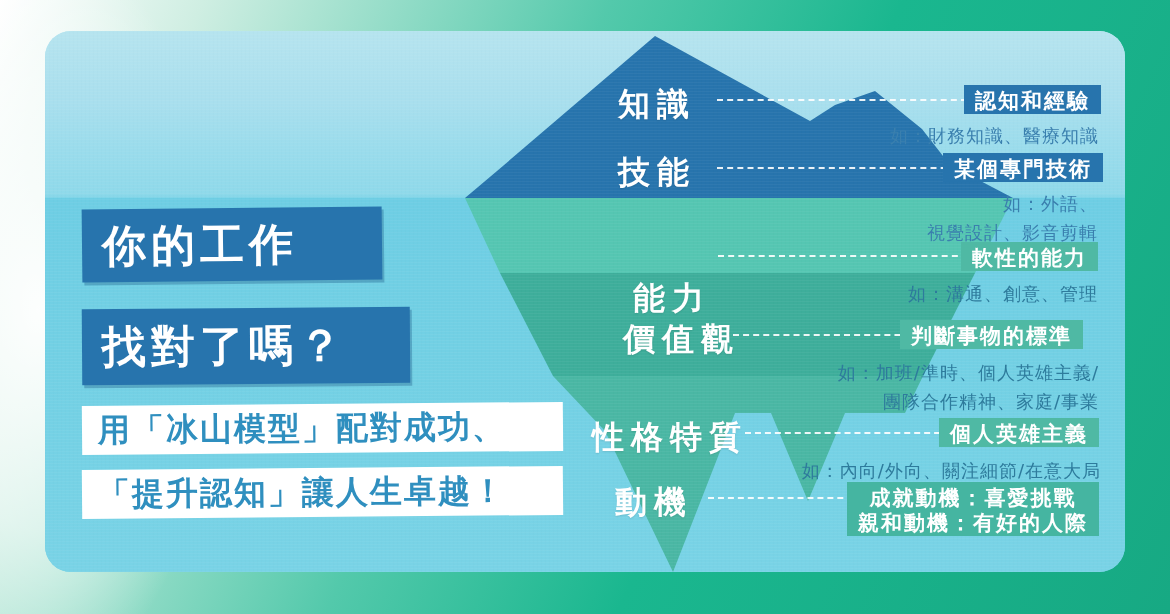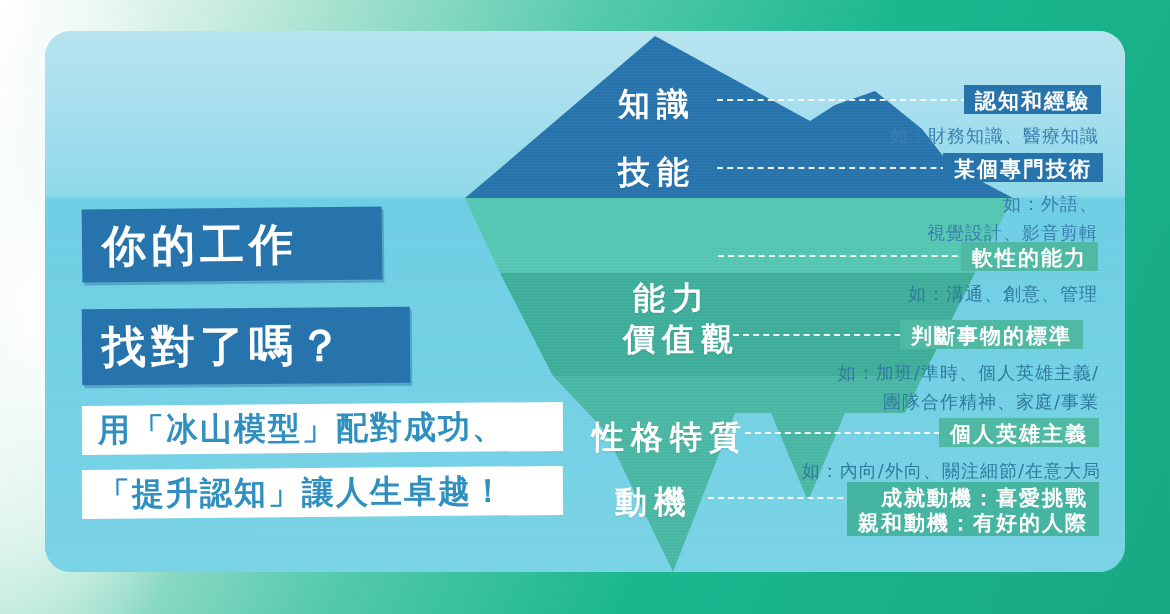--- a/index.html
+++ b/index.html
@@ -143,18 +143,18 @@
     <div class="chip green" style="right:27px;top:211px;font-family:Liberation Serif, serif;">軟性的能力</div>
     <div class="egline eg-sea" style="right:27px;top:251px;">如：溝通、創意、管理</div>
 
     <div class="chip green" style="right:42px;top:289px;">判斷事物的標準</div>
     <div class="egline eg-sea" style="right:26px;top:330px;">如：加班/準時、個人英雄主義/</div>
     <div class="egline eg-sea" style="right:26px;top:359px;">團隊合作精神、家庭/事業</div>
 
     <div class="chip green" style="right:26px;top:387px;">個人英雄主義</div>
     <div class="egline eg-sea" style="right:24px;top:428px;">如：內向/外向、關注細節/在意大局</div>
 
-    <div class="chip teal" style="right:26px;top:451px;text-align:right;">
+    <div class="chip teal" style="right:26px;top:451px;text-align:center;">
       <div>成就動機：喜愛挑戰</div>
       <div>親和動機：有好的人際</div>
     </div>
   </div>
 </div>
 
 </body></html>

